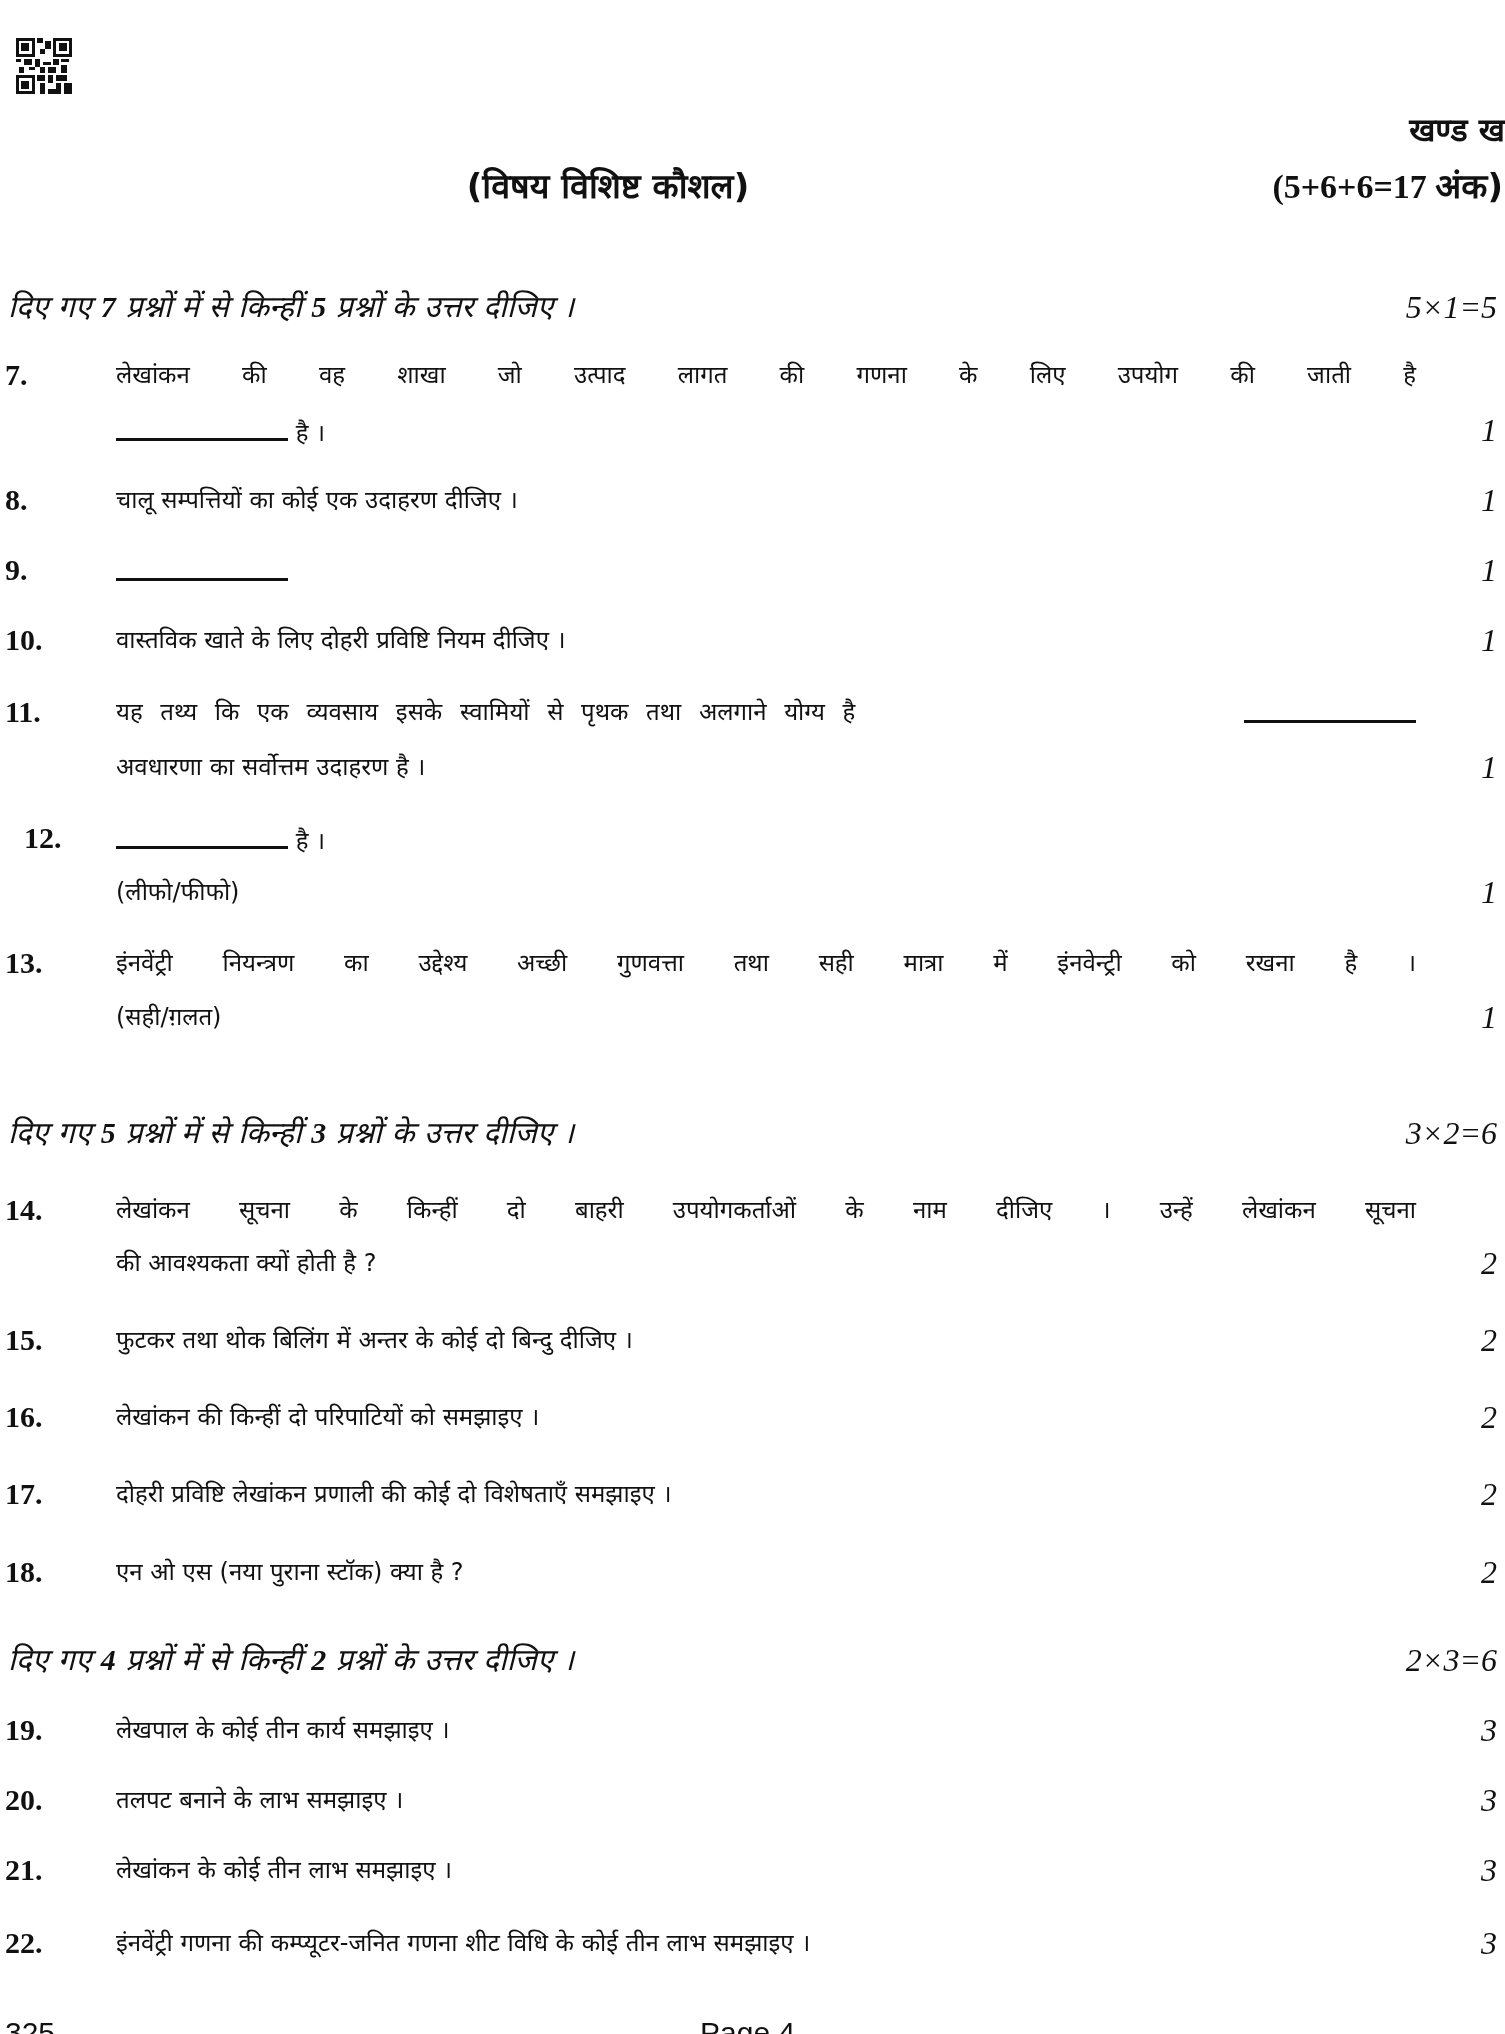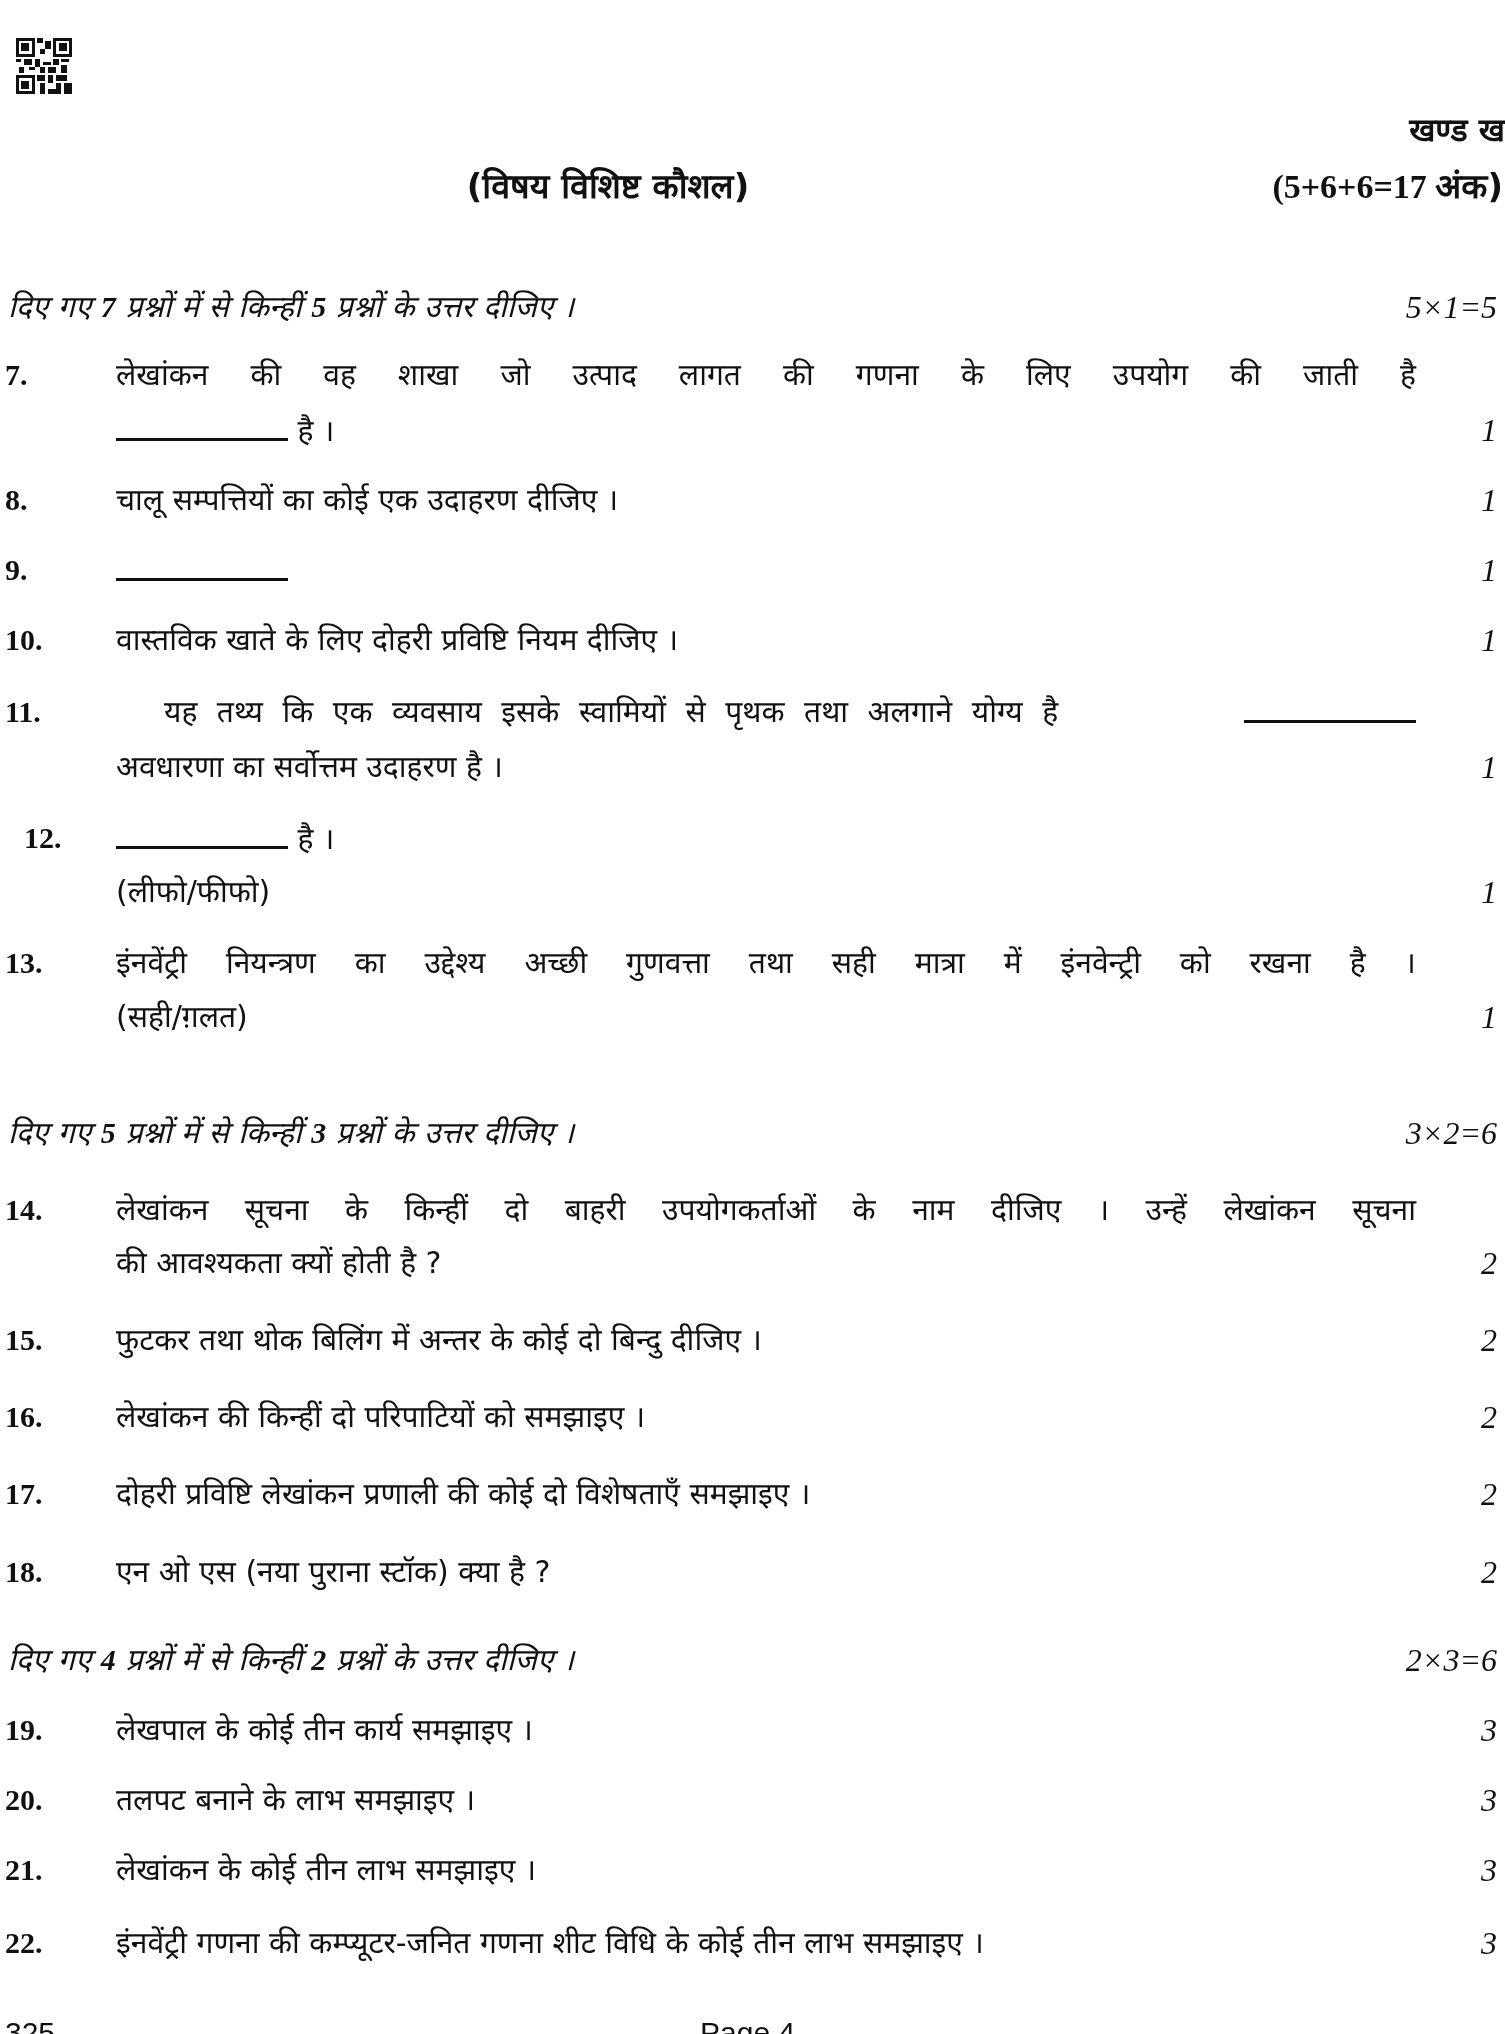--- a/index.html
+++ b/index.html
@@ -12,21 +12,21 @@
            font-weight:bold; font-size:34px; line-height:48px; }
   .h-marks { position:absolute; right:2px; top:162px; font-weight:bold; font-size:34px;
              line-height:48px; font-family:"Liberation Serif", serif; }
   .h-marks .dev { font-family:"DejaVu Sans", sans-serif; }
   .instr { position:absolute; left:8px; font-style:italic; font-size:30px; line-height:44px; }
   .instr b { font-family:"Liberation Serif", serif; font-style:italic; }
   .instr-marks { position:absolute; right:8px; font-style:italic; font-size:32px; line-height:44px;
                  font-family:"Liberation Serif", serif; }
   .qnum { position:absolute; left:5px; font-weight:bold; font-size:30px; line-height:44px;
           font-family:"Liberation Serif", serif; }
-  .qline { position:absolute; left:116px; width:1300px; font-size:30px; line-height:44px; white-space:nowrap; }
+  .qline { position:absolute; left:116px; width:1300px; font-size:24px; line-height:44px; white-space:nowrap; }
   .qline.justify { text-align:justify; text-align-last:justify; }
   .mark { position:absolute; right:8px; font-style:italic; font-size:32px; line-height:44px;
           font-family:"Liberation Serif", serif; }
   .blank { display:inline-block; width:172px; border-bottom:3px solid #111; height:30px; vertical-align:baseline; }
   .footer-code { position:absolute; left:5px; top:2016px; font-size:30px; font-family:"Liberation Sans", sans-serif; }
   .footer-page { position:absolute; left:700px; top:2016px; font-size:30px; font-family:"Liberation Sans", sans-serif; }
 </style>
 </head>
 <body>
 
@@ -96,21 +96,21 @@
 
 <div>
   <div class="qnum" style="top:618px;">10.</div>
   <div class="qline" style="top:618px;">वास्तविक खाते के लिए दोहरी प्रविष्टि नियम दीजिए ।</div>
   <div class="mark" style="top:618px;">1</div>
 </div>
 
 <div>
   <div class="qnum" style="top:690px;">11.</div>
   <div class="qline" style="top:690px;display:flex;justify-content:space-between;width:1300px;">
-      <span style="word-spacing:10px;margin-left:48px;">यह तथ्य कि एक व्यवसाय इसके स्वामियों से पृथक तथा अलगाने योग्य है</span>
+      <span style="word-spacing:10px;">यह तथ्य कि एक व्यवसाय इसके स्वामियों से पृथक तथा अलगाने योग्य है</span>
       <span class="blank"></span>
     </div>
   <div class="qline" style="top:745px;">अवधारणा का सर्वोत्तम उदाहरण है ।</div>
   <div class="mark" style="top:745px;">1</div>
 </div>
 
 <div>
   <div class="qnum" style="top:816px;margin-left:19px;">12.</div>
   <div class="qline" style="top:816px;display:flex;justify-content:space-between;width:1300px;">
       <span><span class="blank"></span><span> है ।</span></span>

